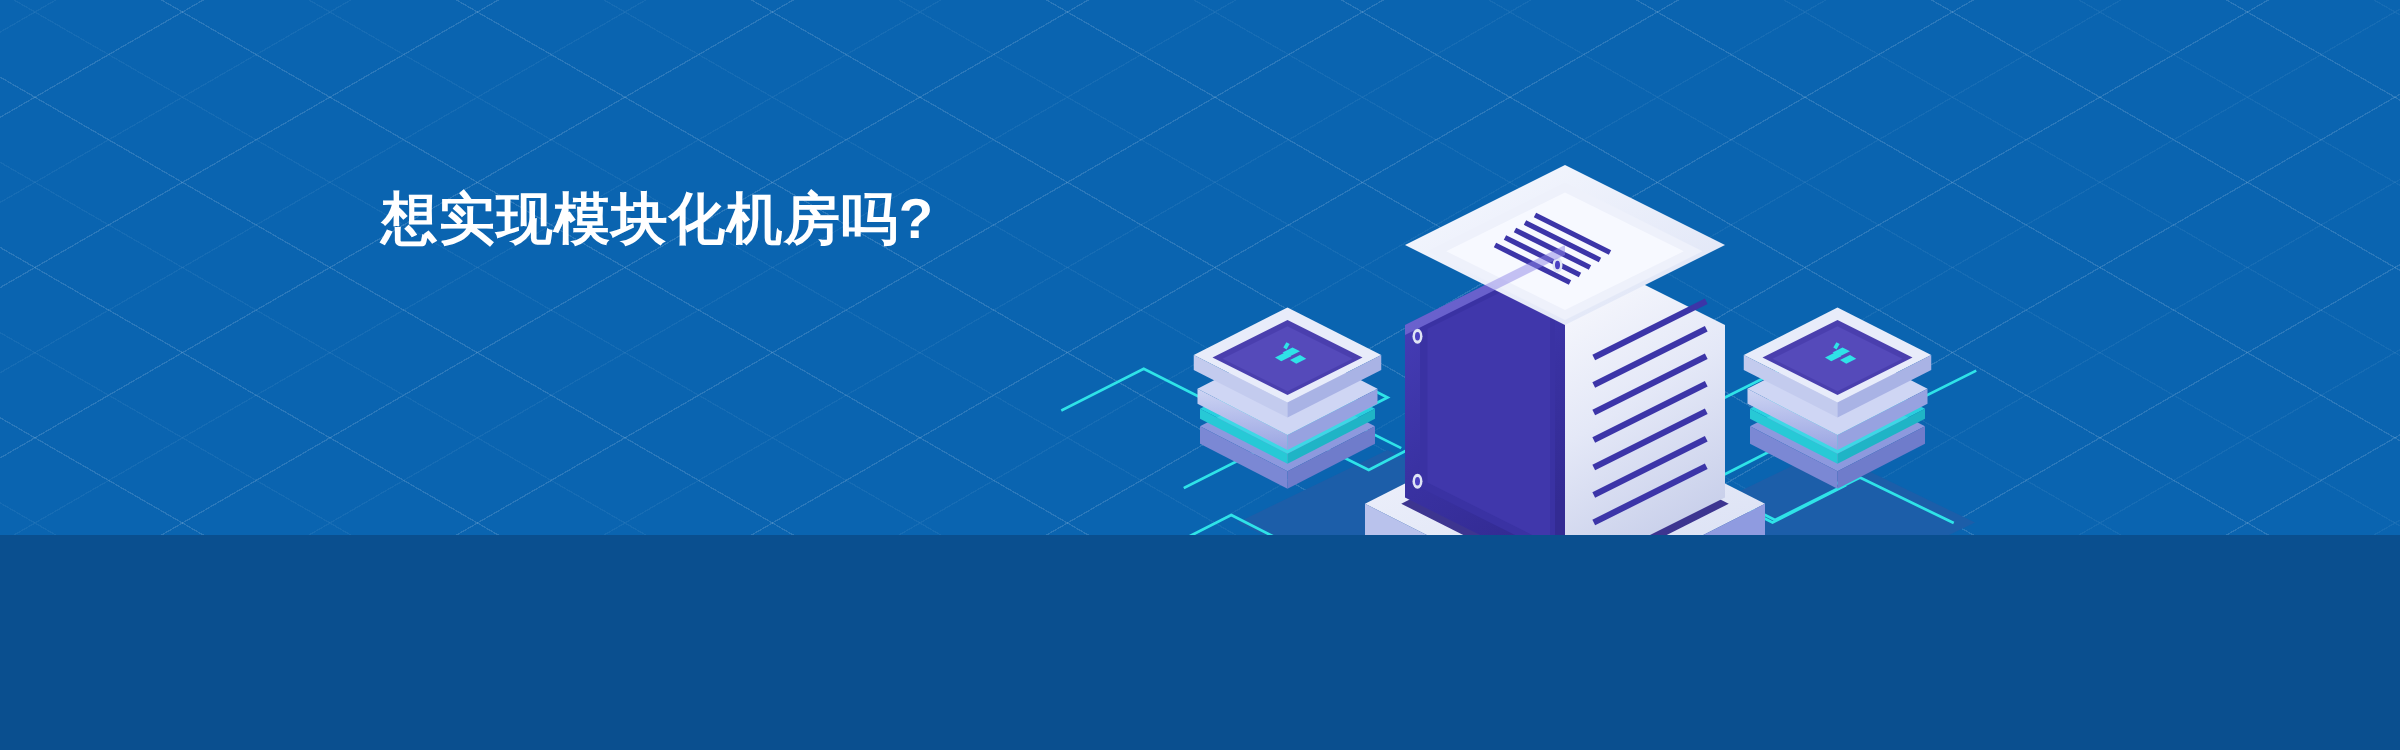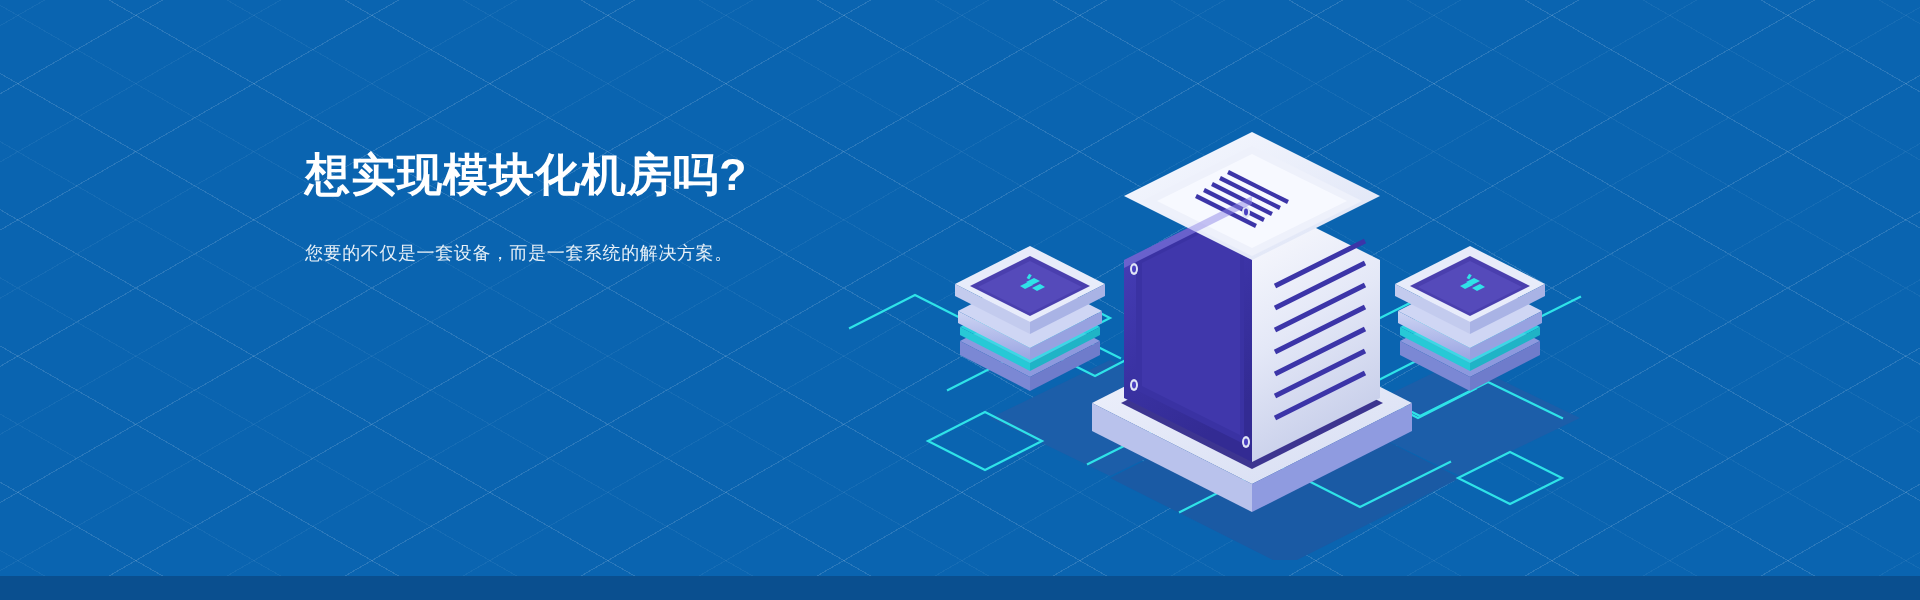--- a/index.html
+++ b/index.html
@@ -4,21 +4,21 @@
 <title>Banner</title>
 <style>
   html, body {
     margin: 0;
     padding: 0;
     background: #0a4f8f;
   }
   .banner {
     position: relative;
     width: 1920px;
-    height: 576px;
+    height: 428px;
     overflow: hidden;
     background: #0a64b0;
     font-family: "Liberation Sans", "DejaVu Sans", sans-serif;
   }
 
   
   .bg-base {
     position: absolute;
     inset: 0;
     background: #0a64b0;
@@ -282,16 +282,15 @@
           <ellipse cx="426" cy="382" rx="2" ry="3.4" fill="#4b41c2"></ellipse>
         </g>
 
         <polygon points="432,136 304,200 304,208 432,144" fill="#8f87e8" opacity="0.5"></polygon>
       </g>
     </svg>
   </div>
 
   <div class="text-block">
     <h1 class="headline">想实现模块化机房吗?</h1>
-    <p class="bodytext">您要的不仅是一套设备，而是一套系统的解决方案。</p>
   </div>
 
 </div>
 
 </body></html>

